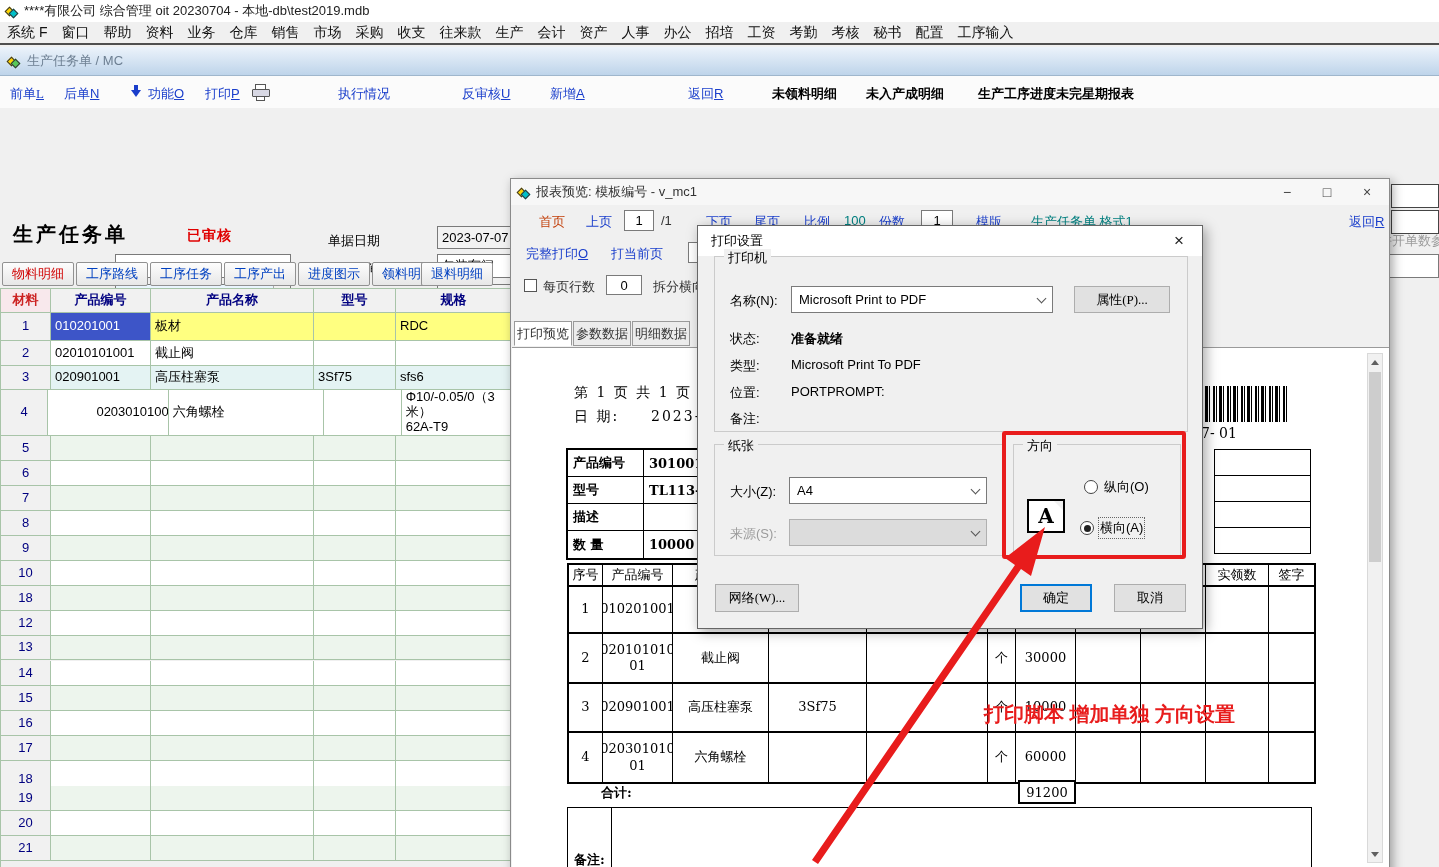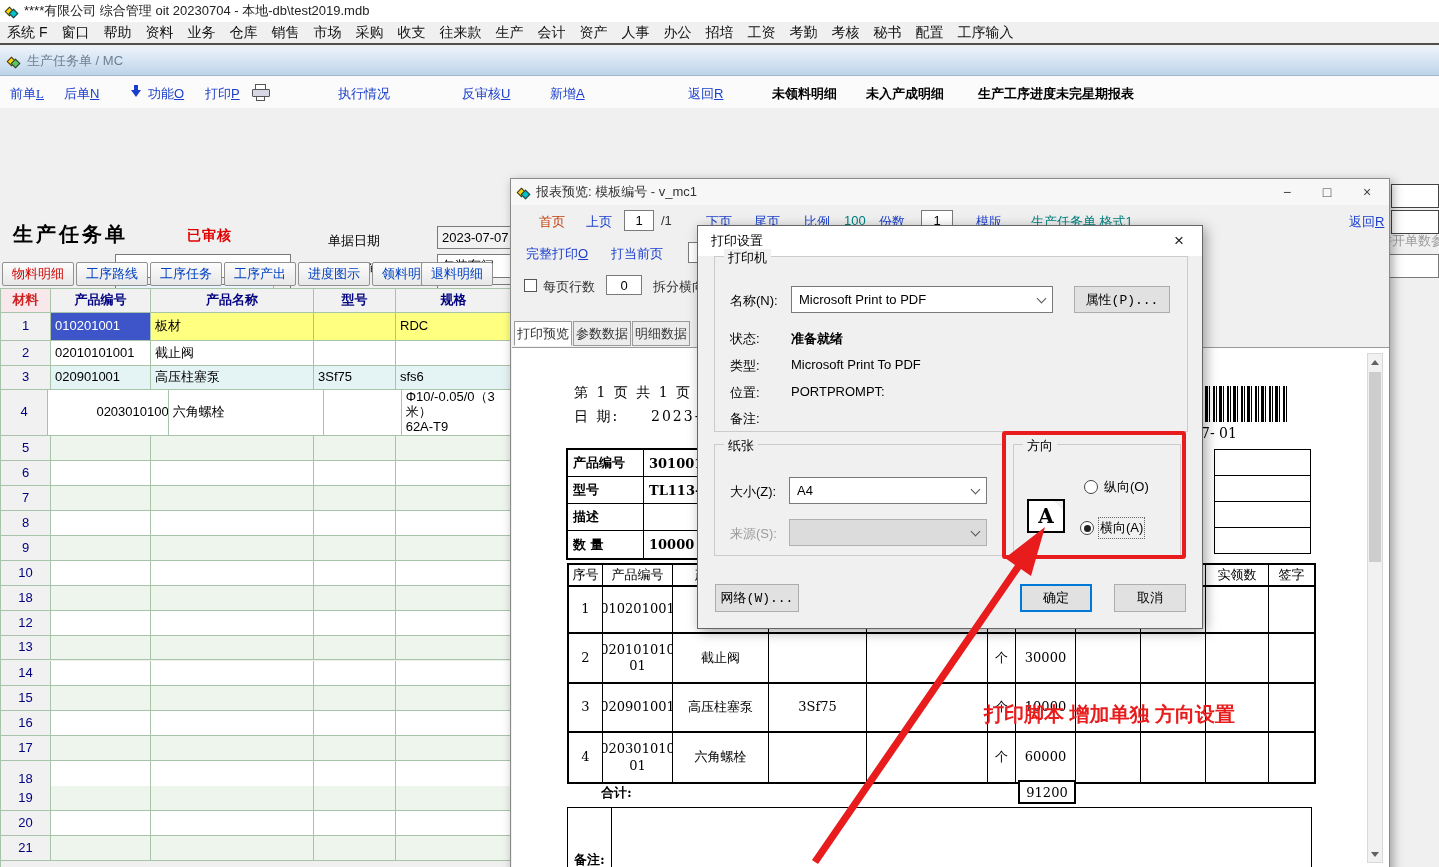--- a/index.html
+++ b/index.html
@@ -102,21 +102,21 @@
 .dlg-x{position:absolute;right:0;top:0;width:46px;height:30px;display:flex;align-items:center;justify-content:center;font-size:17px;color:#222;background:#fff;cursor:pointer}
 .grp{position:absolute;border:1px solid #cbcbcb}
 .grp .gt{position:absolute;left:9px;top:-8px;background:#f0f0f0;padding:0 4px;font-size:13px;white-space:nowrap}
 .dlbl{position:absolute;font-size:13px;color:#000;white-space:nowrap}
 .dlbl.dis{color:#9b9b9b}
 .dval{position:absolute;font-size:13px;color:#000;white-space:nowrap}
 .dval.b{font-weight:bold}
 .dcombo{position:absolute;background:#fff;border:1px solid #7a7a7a;display:flex;align-items:center;padding:0 7px;font-size:13px;cursor:pointer}
 .dcombo.dis{background:#dcdcdc;border-color:#b0b0b0}
 .chev{width:7px;height:7px;border-left:1px solid #555;border-bottom:1px solid #555;transform:rotate(-45deg);margin-left:auto;margin-top:-3px}
-.btn{position:absolute;background:#e1e1e1;border:1px solid #adadad;font-size:13px;display:flex;align-items:center;justify-content:center;font-family:Liberation Mono, monospace;cursor:pointer}
+.btn{position:absolute;background:#e1e1e1;border:1px solid #adadad;font-size:13px;display:flex;align-items:center;justify-content:center;font-family:Liberation Serif, serif;cursor:pointer}
 .btn.ok{border:2px solid var(--c-ok_blue)}
 .radio{position:absolute;display:flex;align-items:center;gap:6px;font-size:13px;cursor:pointer}
 .rc{width:14px;height:14px;border:1px solid #444;border-radius:50%;background:#fff;display:flex;align-items:center;justify-content:center;flex:none}
 .rc.on::after{content:"";width:7px;height:7px;border-radius:50%;background:#222}
 .focus-dotted{outline:1px dotted #666;outline-offset:1px}
 .aicon{position:absolute;width:38px;height:34px;border:2px solid #000;background:#fff;display:flex;align-items:center;justify-content:center;font-family:"DejaVu Serif","Liberation Serif",serif;font-weight:bold;font-size:20px}
 .aicon::after{content:"";position:absolute;top:0;right:0;width:0;height:0;border-top:9px solid #f0f0f0;border-left:9px solid transparent}
 .redbox{position:absolute;left:1002px;top:431px;width:184px;height:128px;border:4px solid var(--c-accent_red);border-radius:3px;z-index:40;pointer-events:none}
 .redtext{position:absolute;left:984px;top:701px;font-size:20px;font-weight:bold;color:var(--c-accent_red);z-index:40;white-space:nowrap}
 .arrowsvg{position:absolute;left:0;top:0;width:1439px;height:867px;pointer-events:none;z-index:40}

